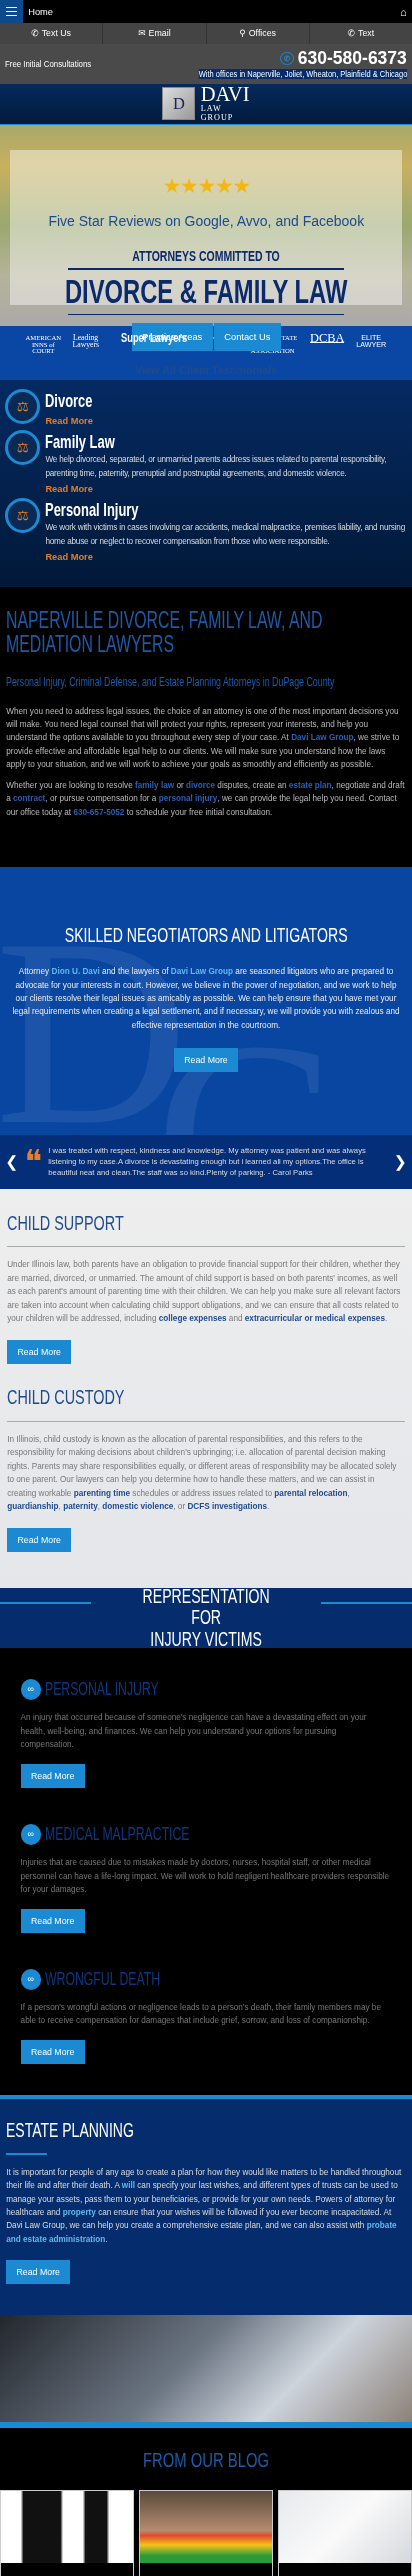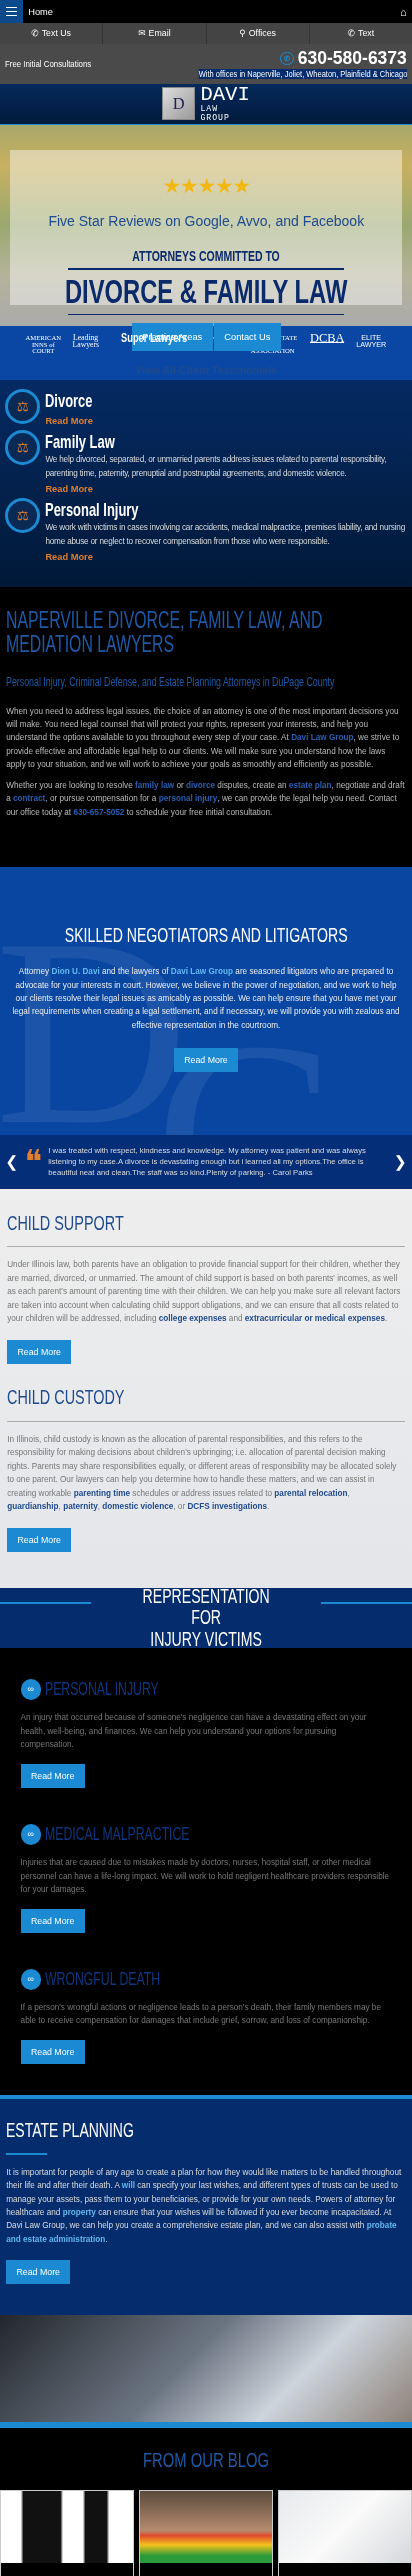--- a/index.html
+++ b/index.html
@@ -16,21 +16,21 @@
 .actions div{flex:1;display:flex;align-items:center;justify-content:center;color:#fff;font-size:8.8px;border-right:0.5px solid #333;gap:3.1px}
 .actions div:last-child{border-right:none}
 .infobar{height:40px;background:#4a4a4a;display:flex;justify-content:space-between;align-items:center;padding:0 5.2px}
 .infobar .free{color:#fff;font-size:9.8px;transform:scaleX(.8);transform-origin:left}
 .infobar .right{text-align:right}
 .infobar .phone{color:#fff;font-size:17.5px;font-weight:bold;display:flex;align-items:center;justify-content:flex-end;gap:4.1px}
 .phone-circle{width:13.4px;height:13.4px;border-radius:50%;border:1px solid #1b8ad3;color:#1b8ad3;font-size:7.2px;display:flex;align-items:center;justify-content:center}
 .infobar .offices{color:#fff;font-size:8.8px;transform:scaleX(.85);transform-origin:right}
 .logo-bar{height:41px;background:linear-gradient(#052a5c,#021a3c);display:flex;justify-content:center;align-items:center;border-bottom:1.5px solid #1b8ad3}
 .logo-box{width:33px;height:33px;background:linear-gradient(135deg,#ddd,#999);border:1px solid #888;display:flex;align-items:center;justify-content:center;font-family:"Liberation Serif",serif;font-size:16.5px;color:#225;margin-right:5.2px}
-.logo-text{font-family:Liberation Mono, monospace;color:#fff}
+.logo-text{font-family:Liberation Serif, serif;color:#fff}
 .logo-text .big{font-size:20.6px;line-height:19.6px}
 .logo-text .small{font-size:8.2px;letter-spacing:1px;line-height:9.3px}
 
 .hero{height:201px;position:relative;background:linear-gradient(180deg,#a8a86a 0%,#c8b060 20%,#9aa870 50%,#b5b39a 75%,#aaa 100%)}
 .hero-box{position:absolute;left:10.3px;top:25px;width:392px;height:155px;background:rgba(255,255,255,.45);text-align:center;padding-top:24px}
 .stars{color:#f1b814;font-size:20.6px;letter-spacing:-1px}
 .reviews{color:#1f4a8d;font-size:14px;font-weight:normal;margin-top:15px}
 .committed{color:#0a2a6b;font-size:14px;font-weight:bold;margin-top:19.6px;transform:scaleX(.75)}
 .hr-line{width:276px;height:1.5px;background:#0a2a6b;margin:4.1px auto}
 .divorce-title{color:#0a2a6b;font-size:33px;font-weight:bold;line-height:36px;transform:scaleX(.72);white-space:nowrap}

